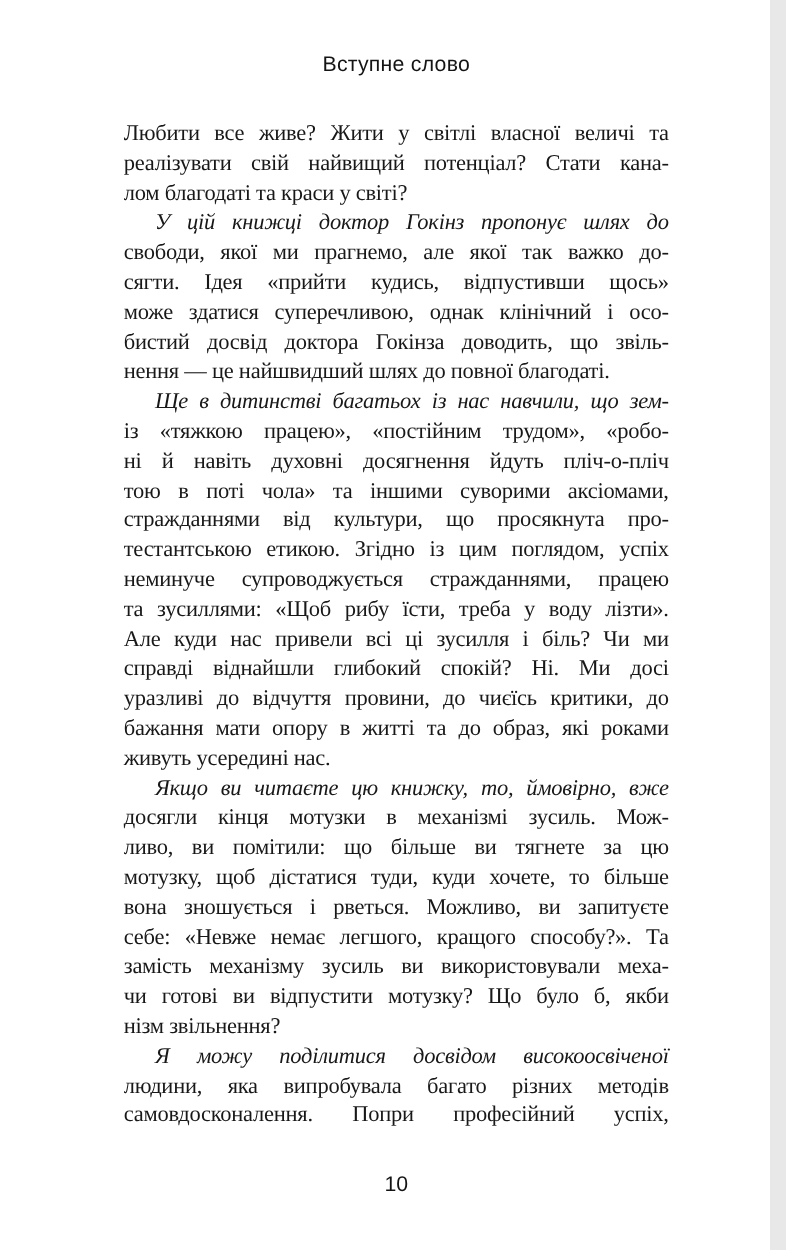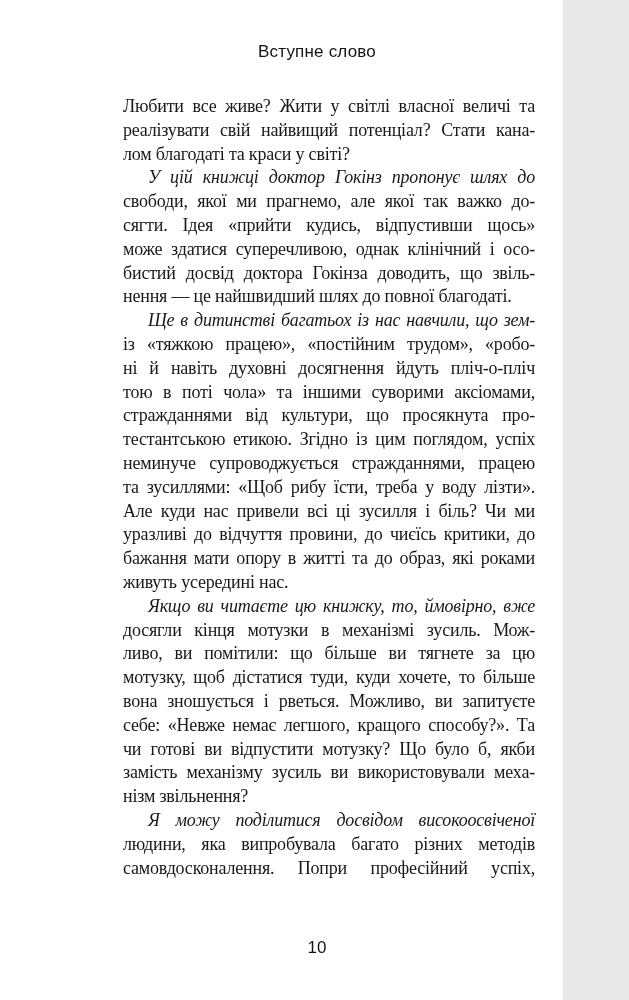--- a/index.html
+++ b/index.html
@@ -1,19 +1,19 @@
 <!DOCTYPE html>
 <html><head>
 <meta charset="utf-8">
 <style>
   * { margin: 0; padding: 0; box-sizing: border-box; }
   html, body { background: #e8e8e8; }
   .page {
     position: relative;
-    width: 563px;
+    width: 616px;
     height: 1000px;
     background: #ffffff;
     overflow: hidden;
     font-family: "Liberation Serif", "DejaVu Serif", serif;
     color: #161616;
   }
   .running-head {
     position: absolute;
     top: 42px;
     left: 99px;
@@ -33,21 +33,20 @@
     font-size: 18px;
     line-height: 23.8px;
     letter-spacing: -0.2px;
     color: #181818;
   }
   .paragraph { display: block; }
   .line {
     text-align: justify;
     text-align-last: justify;
     white-space: normal;
-    margin-left: 24px;
   }
   .line.lastline {
     text-align: right;
     text-align-last: left;
   }
   .line.indent { text-indent: 25px; font-style: italic; }
   .folio {
     position: absolute;
     top: 938px;
     left: 99px;
@@ -81,33 +80,34 @@
       <div class="paragraph">
         <div class="line indent">Ще в дитинстві багатьох із нас навчили, що зем-</div>
         <div class="line">із «тяжкою працею», «постійним трудом», «робо-</div>
         <div class="line">ні й навіть духовні досягнення йдуть пліч-о-пліч</div>
         <div class="line">тою в поті чола» та іншими суворими аксіомами,</div>
         <div class="line">стражданнями від культури, що просякнута про-</div>
         <div class="line">тестантською етикою. Згідно із цим поглядом, успіх</div>
         <div class="line">неминуче супроводжується стражданнями, працею</div>
         <div class="line">та зусиллями: «Щоб рибу їсти, треба у воду лізти».</div>
         <div class="line">Але куди нас привели всі ці зусилля і біль? Чи ми</div>
+        <div class="line">справді віднайшли глибокий спокій? Ні. Ми досі</div>
         <div class="line">уразливі до відчуття провини, до чиєїсь критики, до</div>
         <div class="line">бажання мати опору в житті та до образ, які роками</div>
         <div class="line lastline">живуть усередині нас.</div>
       </div>
       <div class="paragraph">
         <div class="line indent">Якщо ви читаєте цю книжку, то, ймовірно, вже</div>
         <div class="line">досягли кінця мотузки в механізмі зусиль. Мож-</div>
         <div class="line">ливо, ви помітили: що більше ви тягнете за цю</div>
         <div class="line">мотузку, щоб дістатися туди, куди хочете, то більше</div>
         <div class="line">вона зношується і рветься. Можливо, ви запитуєте</div>
         <div class="line">себе: «Невже немає легшого, кращого способу?». Та</div>
+        <div class="line">замість механізму зусиль ви використовували меха-</div>
         <div class="line">чи готові ви відпустити мотузку? Що було б, якби</div>
-        <div class="line">замість механізму зусиль ви використовували меха-</div>
         <div class="line lastline">нізм звільнення?</div>
       </div>
       <div class="paragraph">
         <div class="line indent">Я можу поділитися досвідом високоосвіченої</div>
         <div class="line">людини, яка випробувала багато різних методів</div>
         <div class="line">самовдосконалення. Попри професійний успіх,</div>
       </div>
     </div>
 
   <div class="folio">10</div>

